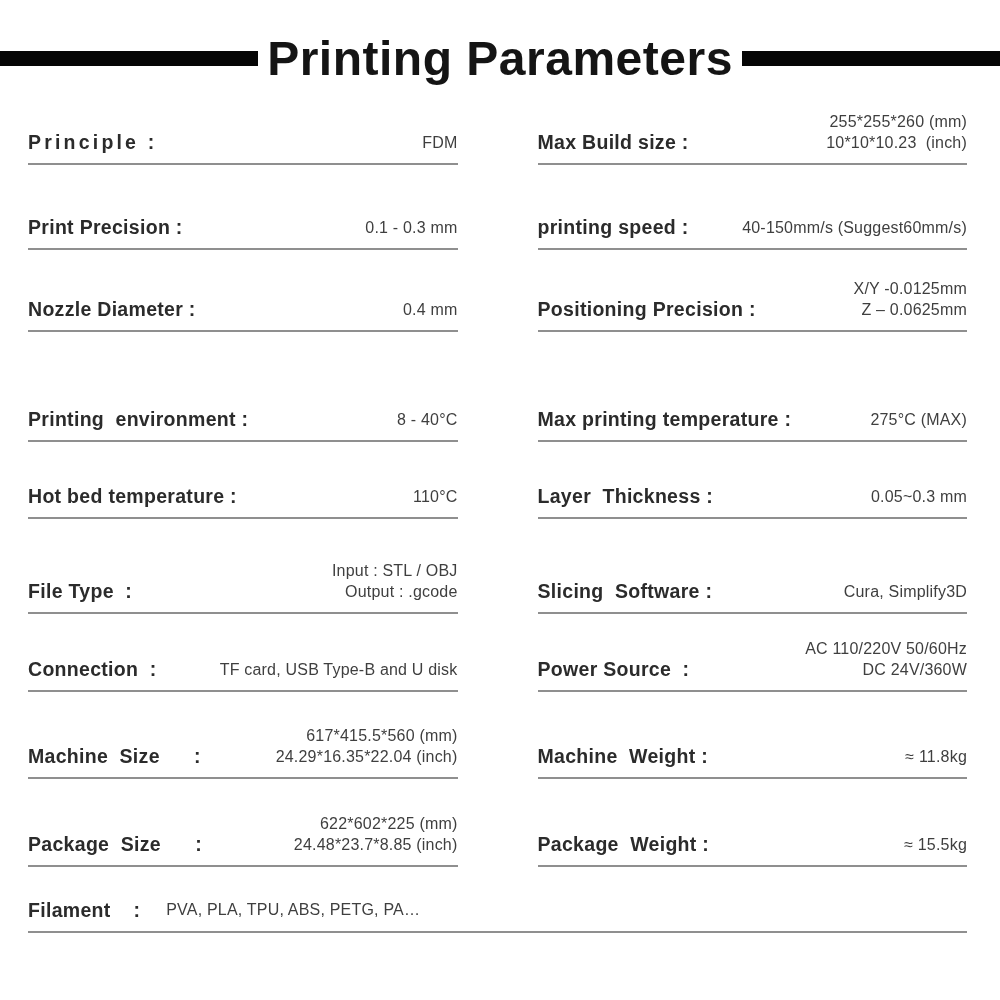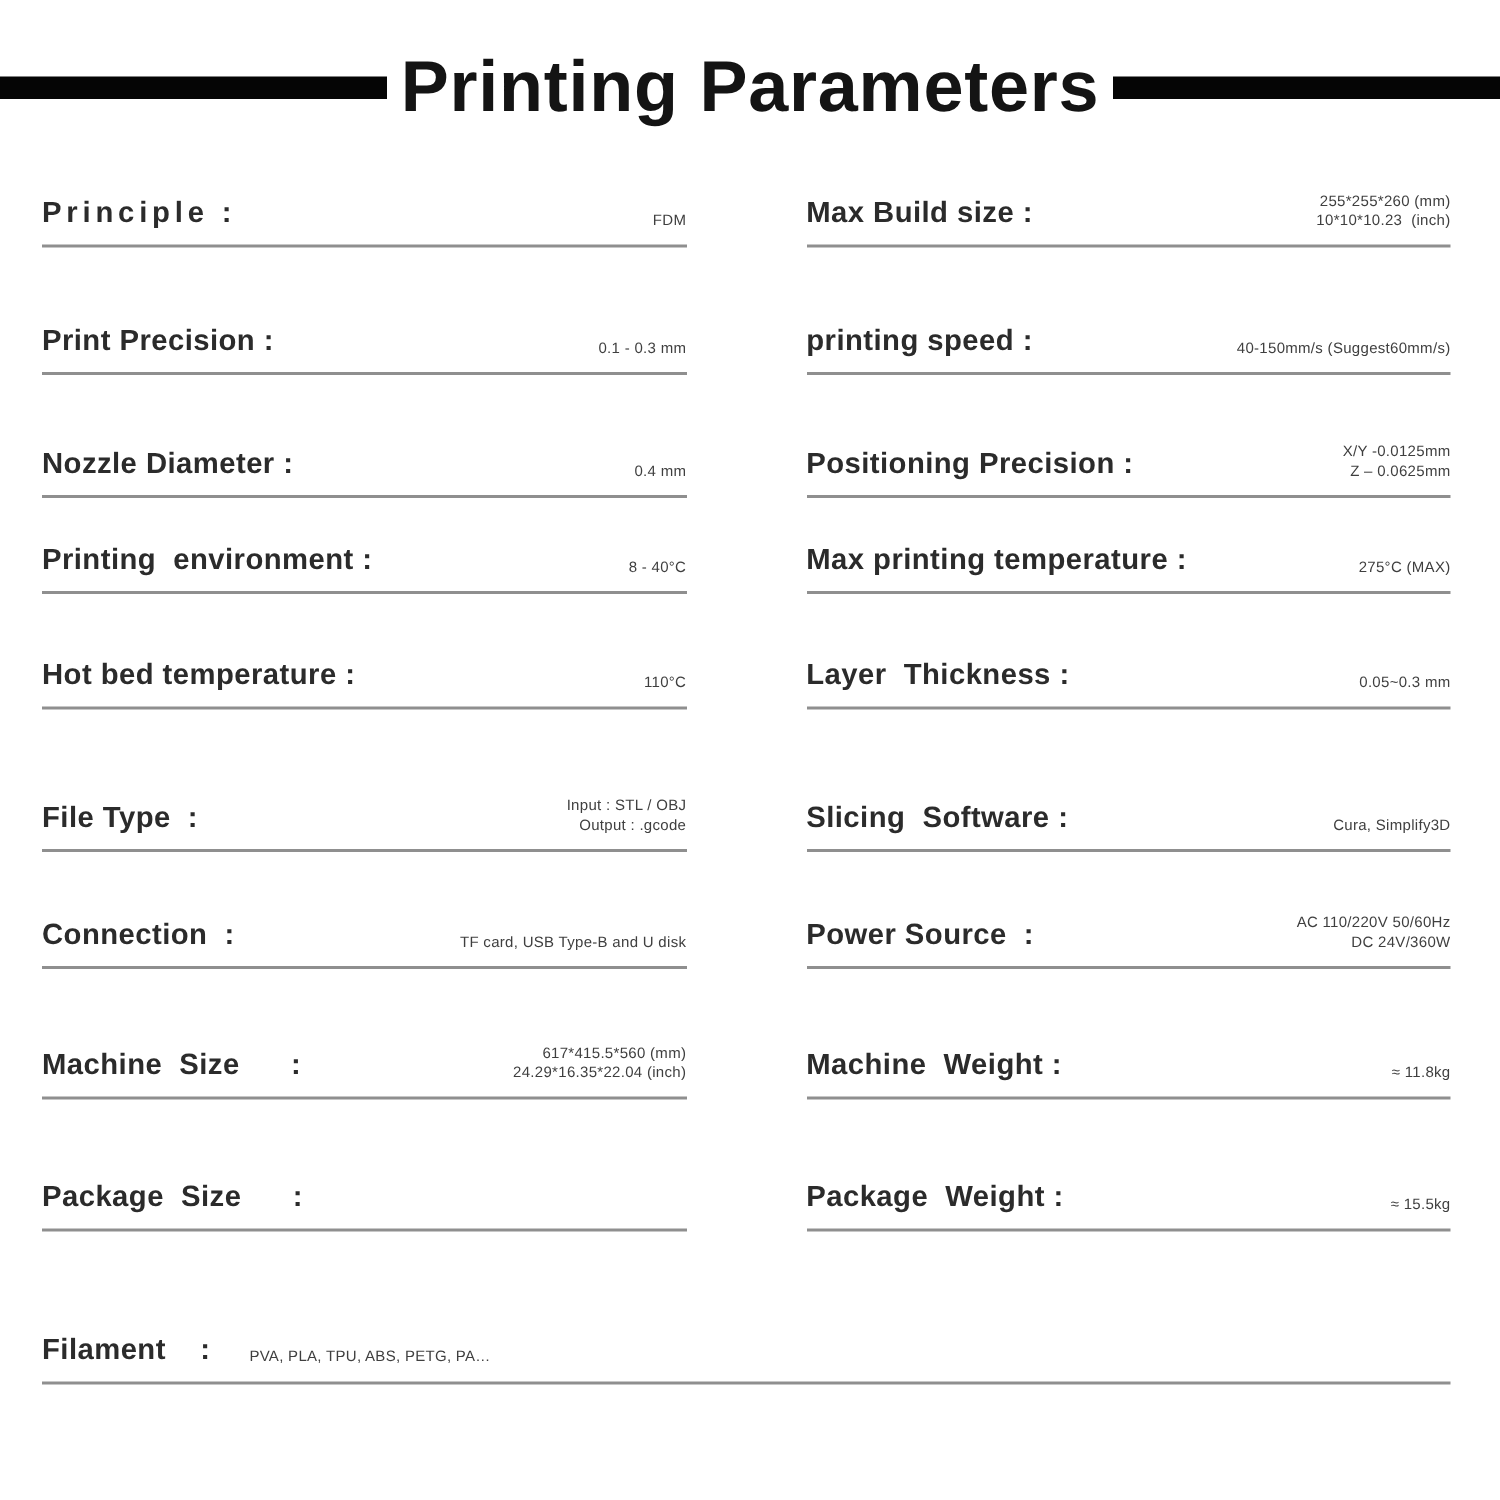--- a/index.html
+++ b/index.html
@@ -17,35 +17,35 @@
     margin: 0 9px; letter-spacing: 0.5px; white-space: nowrap;
   }
   
   .cols { display: flex; gap: 80px; padding: 0 33px 0 28px; margin-top: 22px; }
   .col { flex: 1; display: flex; flex-direction: column; }
   .row {
     display: flex; justify-content: space-between; align-items: flex-end;
     border-bottom: 2px solid #8f8f8f; padding-bottom: 9px;
   }
   .rh0 { height: 63px; } .rh1 { height: 85px; } .rh2 { height: 82px; }
-  .rh3 { height: 64px; } .rh4 { height: 77px; gap: 23px; } .rh5 { height: 95px; }
+  .rh3 { height: 110px; } .rh4 { height: 77px; gap: 23px; } .rh5 { height: 95px; }
   .rh6 { height: 78px; } .rh7 { height: 87px; } .rh8 { height: 88px; }
   .label {
     font-weight: 700; font-size: 19.5px; color: #2b2b2b;
     white-space: pre-wrap; letter-spacing: 0.3px; line-height: 1.2; flex-shrink: 0; margin-top: 18px;
   }
   .spread { letter-spacing: 3.2px; }
   .value {
-    font-size: 10px; color: #3f3f3f; white-space: pre-wrap;
+    font-size: 16px; color: #3f3f3f; white-space: pre-wrap;
     text-align: right; line-height: 1.3; letter-spacing: 0.2px;
   }
   .ta-left { text-align: right; }
   
   .filament-row {
-    margin: 0 33px 0 28px; height: 102px;
+    margin: 0 33px 0 28px; height: 66px;
     display: flex; align-items: flex-end; gap: 26px;
     border-bottom: 2px solid #8f8f8f; padding-bottom: 9px;
   }
   .filament-row .value { text-align: left; padding-bottom: 1px; }
 </style>
 </head>
 <body>
 
 <header class="title-wrap">
   <div class="bar"></div>
@@ -84,20 +84,22 @@
       <span class="label">Connection  :</span>
       <span class="value">TF card, USB Type-B and U disk</span>
     </div>
     <div class="row rh7">
       <span class="label">Machine  Size      :</span>
       <span class="value">617*415.5*560 (mm)
 24.29*16.35*22.04 (inch)</span>
     </div>
     <div class="row rh8">
       <span class="label">Package  Size      :</span>
+      <span class="value">622*602*225 (mm)
+24.48*23.7*8.85 (inch)</span>
     </div>
   </section>
 
   <section class="col">
     <div class="row rh0">
       <span class="label">Max Build size :</span>
       <span class="value">255*255*260 (mm)
 10*10*10.23  (inch)</span>
     </div>
     <div class="row rh1">

